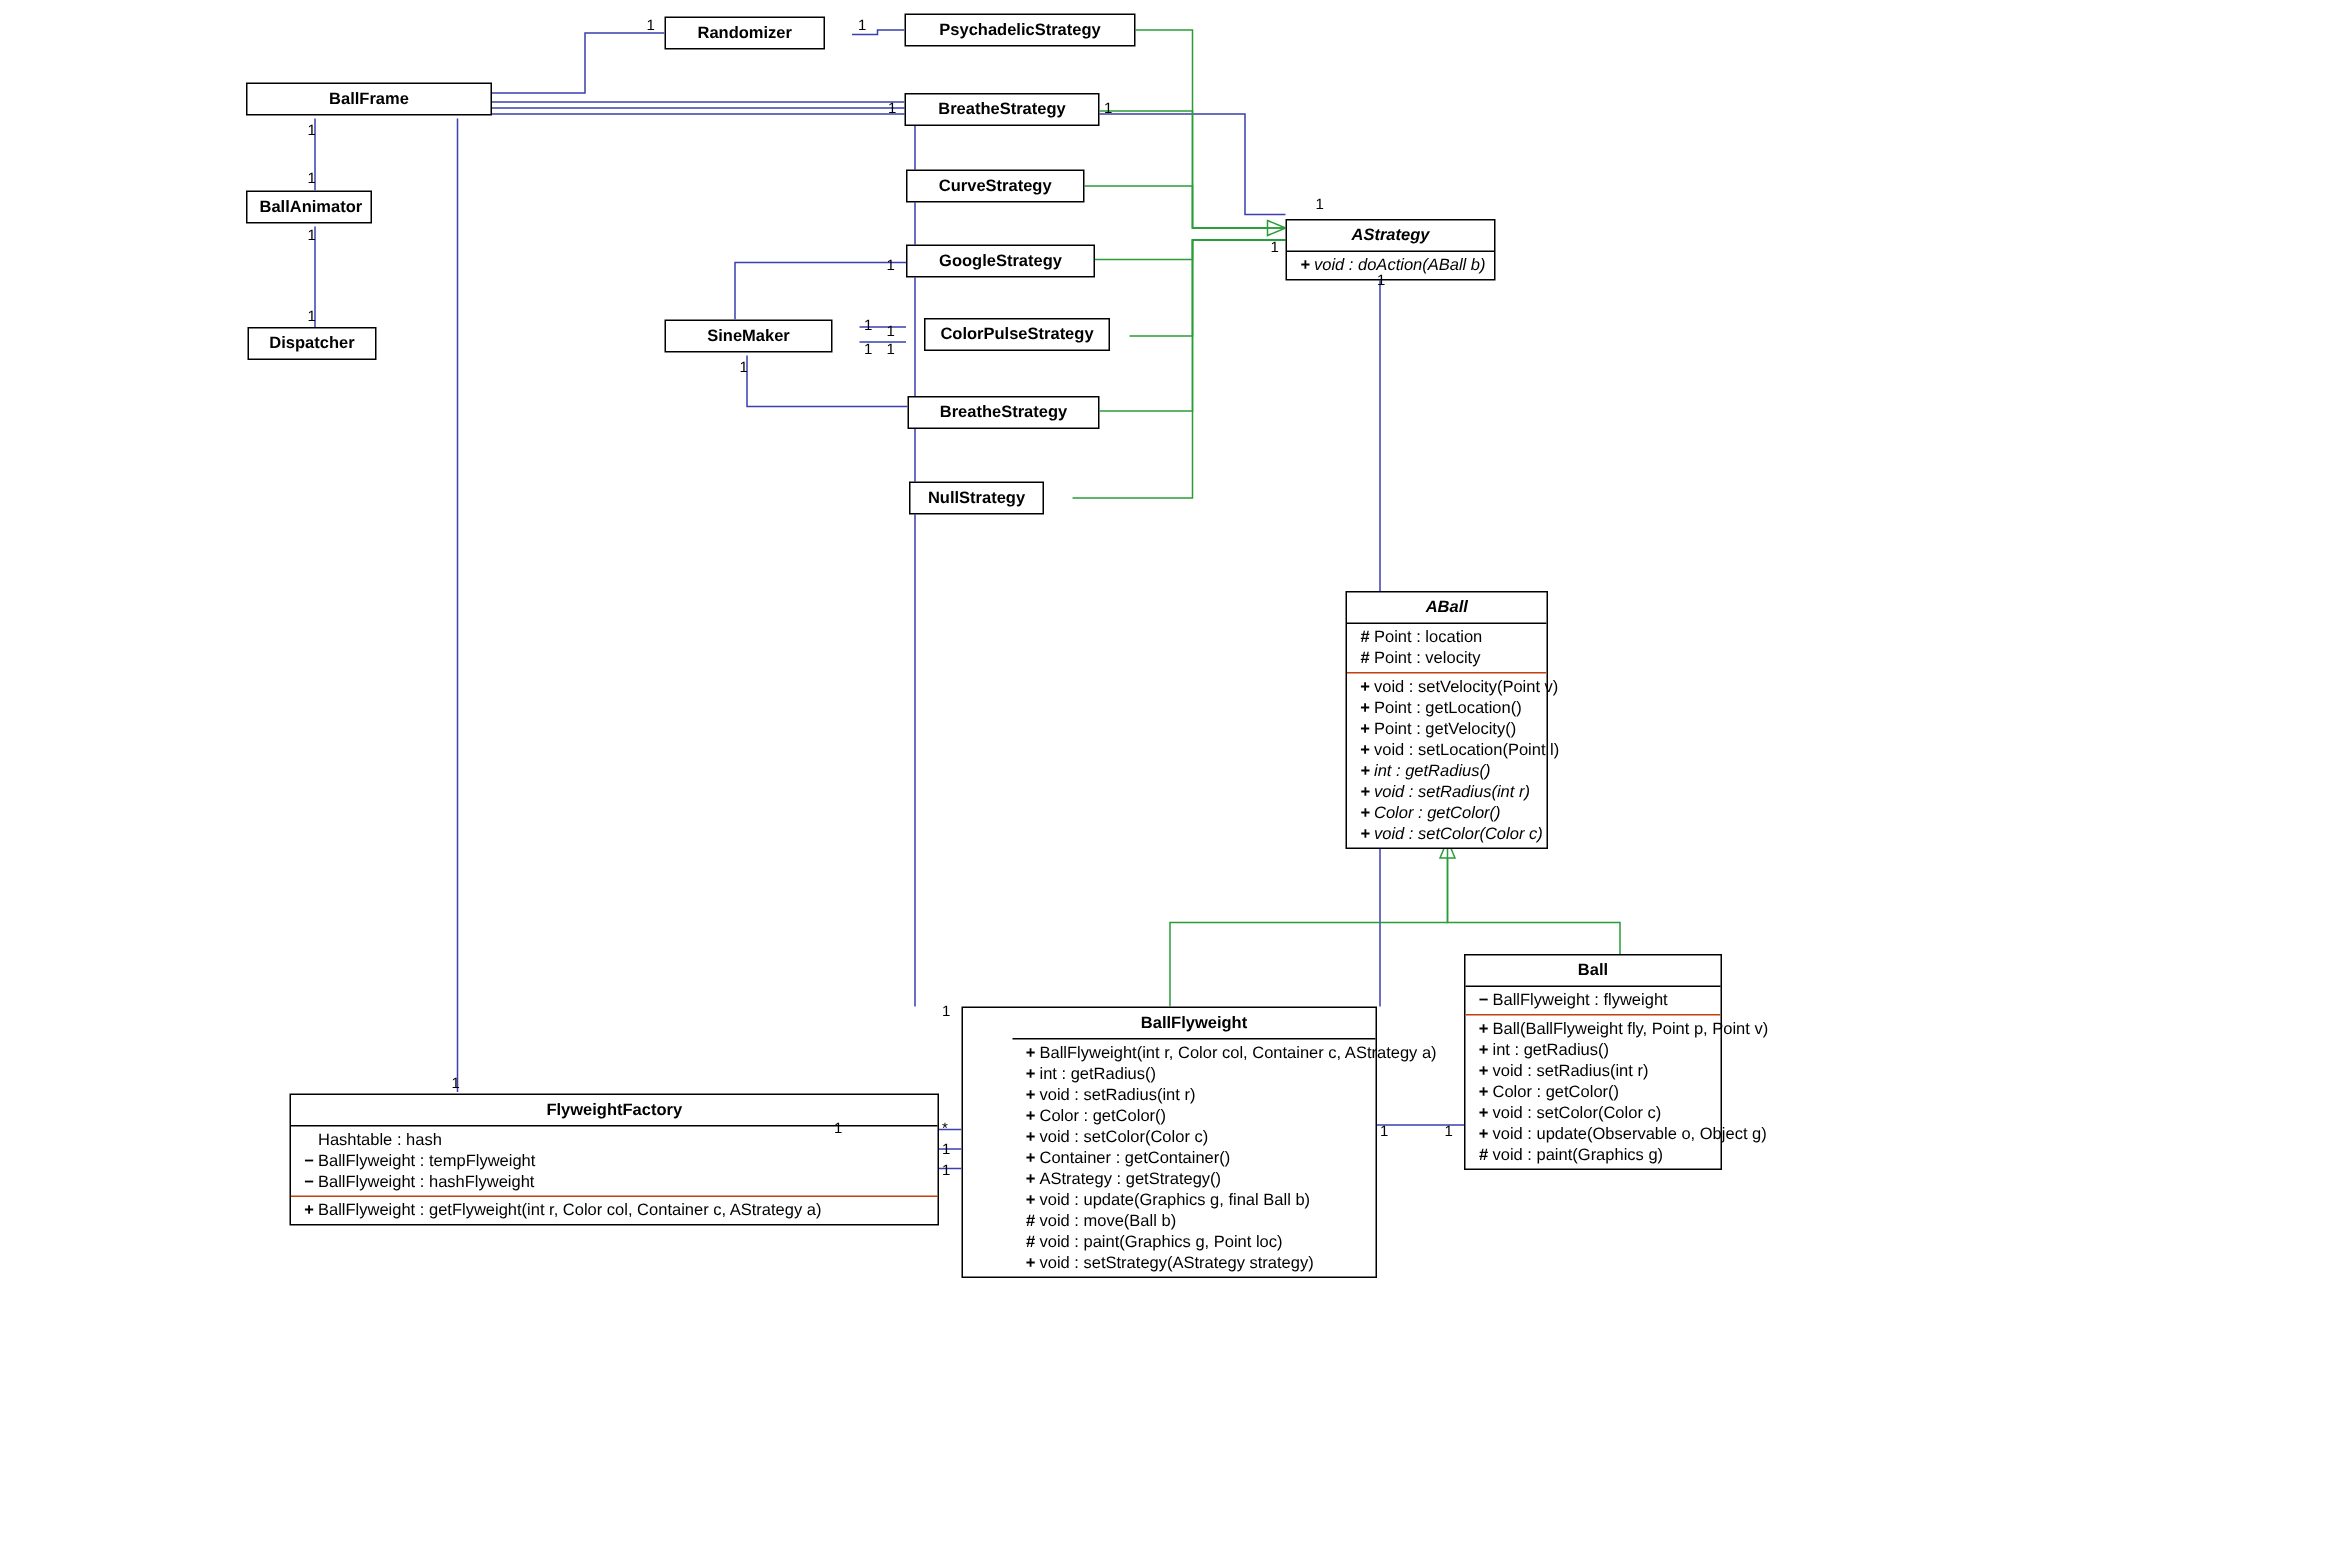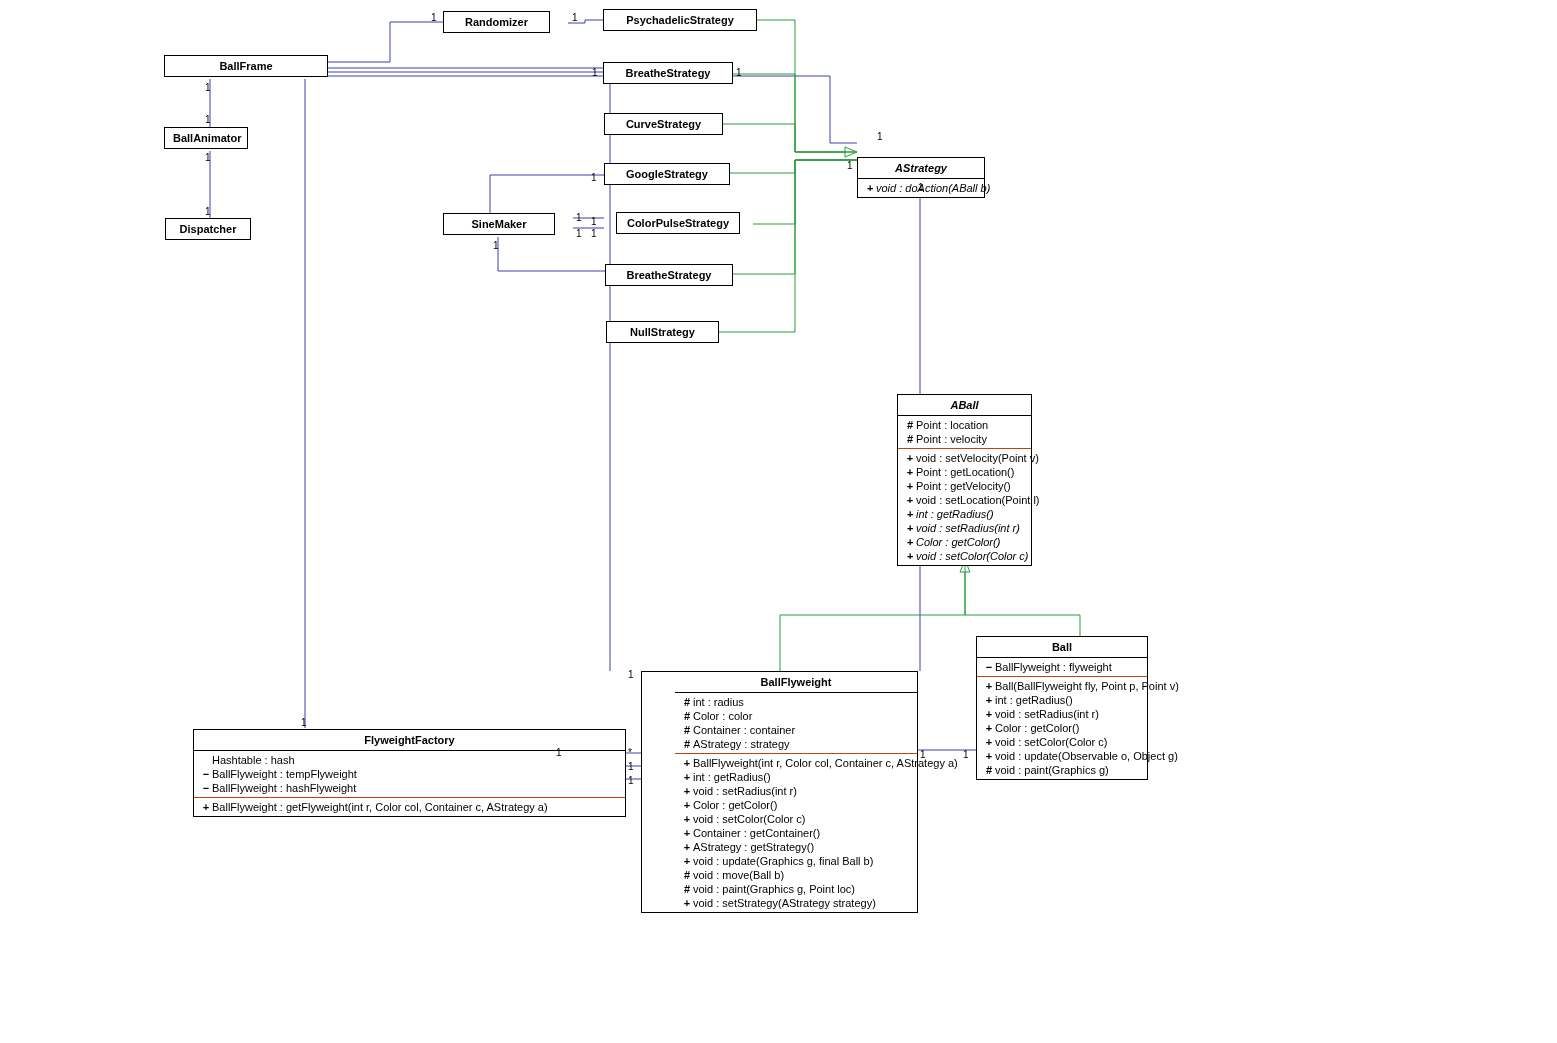--- a/index.html
+++ b/index.html
@@ -83,24 +83,24 @@
     </div>
     <div class="class-box" style="left: 604px; top: 163px; width: 126px;">
       <div class="class-header" style="border-bottom: none;">GoogleStrategy</div>
     </div>
     <div class="class-box" style="left: 616px; top: 212px; width: 124px;">
       <div class="class-header" style="border-bottom: none;">ColorPulseStrategy</div>
     </div>
     <div class="class-box" style="left: 605px; top: 264px; width: 128px;">
       <div class="class-header" style="border-bottom: none;">BreatheStrategy</div>
     </div>
-    <div class="class-box" style="left: 606px; top: 321px; width: 113px;">
+    <div class="class-box" style="left: 606px; top: 321px; width: 90px;">
       <div class="class-header" style="border-bottom: none;">NullStrategy</div>
     </div>
-    <div class="class-box" style="left: 857px; top: 157px; width: 128px;">
+    <div class="class-box" style="left: 857px; top: 146px; width: 140px;">
       <div class="class-header abstract">AStrategy</div>
       <div class="class-section">
         <div class="member abstract"><span class="vis">+</span><span>void : doAction(ABall b)</span></div>
       </div>
     </div>
     <div class="class-box" style="left: 897px; top: 394px; width: 135px;">
       <div class="class-header abstract">ABall</div>
       <div class="class-section">
         <div class="member"><span class="vis">#</span><span>Point : location</span></div>
         <div class="member"><span class="vis">#</span><span>Point : velocity</span></div>
@@ -122,26 +122,20 @@
         <div class="member"><span class="vis"></span><span>Hashtable : hash</span></div>
         <div class="member"><span class="vis">−</span><span>BallFlyweight : tempFlyweight</span></div>
         <div class="member"><span class="vis">−</span><span>BallFlyweight : hashFlyweight</span></div>
       </div>
       <div class="class-section">
         <div class="member"><span class="vis">+</span><span>BallFlyweight : getFlyweight(int r, Color col, Container c, AStrategy a)</span></div>
       </div>
     </div>
     <div class="class-box" style="left: 641px; top: 671px; width: 277px; padding-left: 33px;">
       <div class="class-header">BallFlyweight</div>
-      <div class="class-section">
-        <div class="member"><span class="vis">#</span><span>int : radius</span></div>
-        <div class="member"><span class="vis">#</span><span>Color : color</span></div>
-        <div class="member"><span class="vis">#</span><span>Container : container</span></div>
-        <div class="member"><span class="vis">#</span><span>AStrategy : strategy</span></div>
-      </div>
       <div class="class-section">
         <div class="member"><span class="vis">+</span><span>BallFlyweight(int r, Color col, Container c, AStrategy a)</span></div>
         <div class="member"><span class="vis">+</span><span>int : getRadius()</span></div>
         <div class="member"><span class="vis">+</span><span>void : setRadius(int r)</span></div>
         <div class="member"><span class="vis">+</span><span>Color : getColor()</span></div>
         <div class="member"><span class="vis">+</span><span>void : setColor(Color c)</span></div>
         <div class="member"><span class="vis">+</span><span>Container : getContainer()</span></div>
         <div class="member"><span class="vis">+</span><span>AStrategy : getStrategy()</span></div>
         <div class="member"><span class="vis">+</span><span>void : update(Graphics g, final Ball b)</span></div>
         <div class="member"><span class="vis">#</span><span>void : move(Ball b)</span></div>

